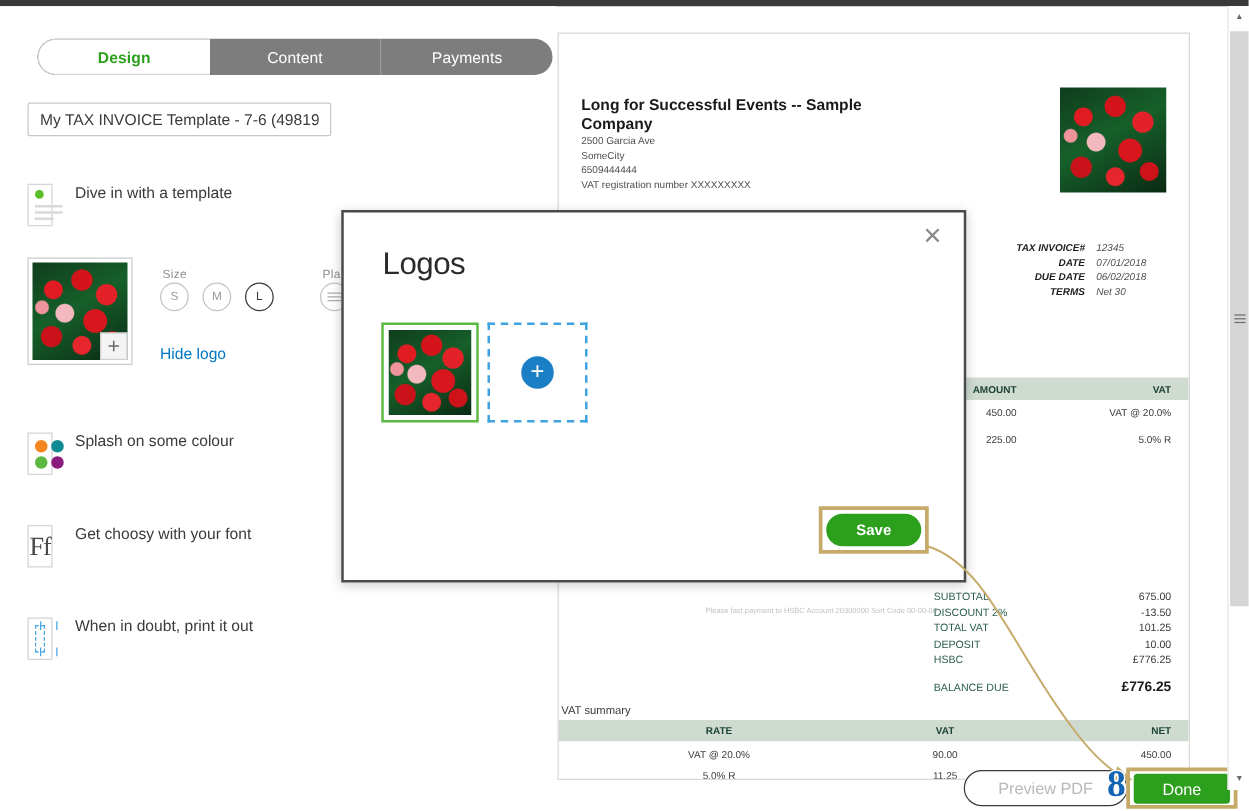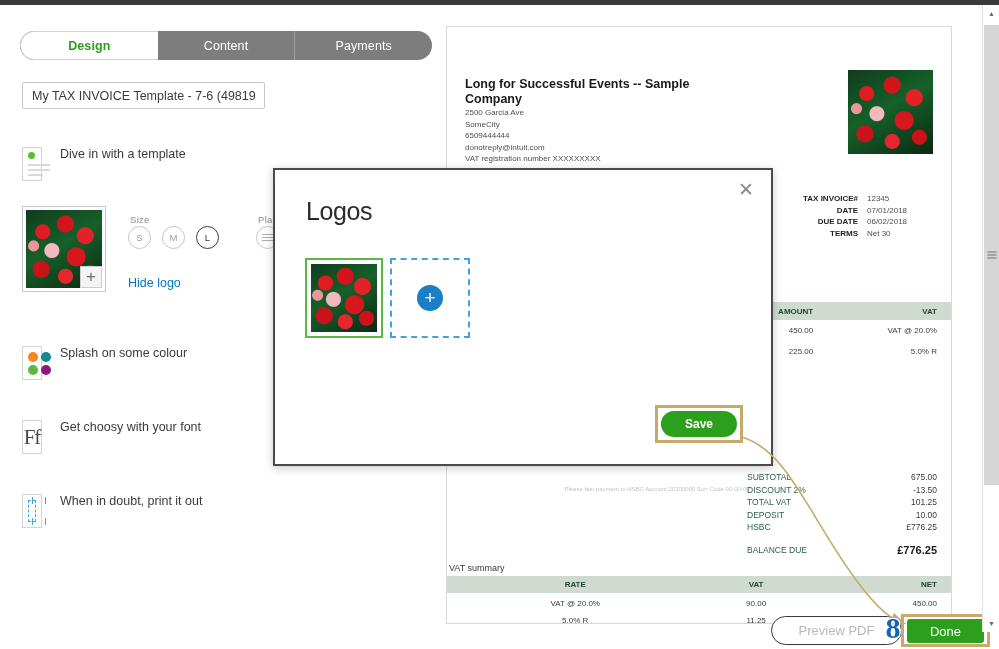--- a/index.html
+++ b/index.html
@@ -14,21 +14,21 @@
   
   .top-strip {
     position:absolute; left:0; top:0; width:999px; height:5px;
     background:#3a3a3a;
   }
 
   
   .left-panel { position:absolute; left:0; top:5px; width:445px; height:644px; background:#fff; }
 
   .tabs {
-    position:absolute; left:20px; top:26px;
+    position:absolute; left:30px; top:26px;
     width:412px; height:29px;
     border-radius:15px;
     background:#7d7d7d;
     overflow:hidden;
     display:flex;
   }
   .tab {
     flex:1 1 0; display:flex; align-items:center; justify-content:center;
     font-size:12.5px; color:#ffffff; letter-spacing:.1px;
     border-right:1px solid #9a9a9a;
@@ -129,21 +129,21 @@
   }
   .inv-company { position:absolute; left:18px; top:50px; width:250px; }
   .inv-company h1 { font-size:12.5px; font-weight:bold; color:#1a1a1a; line-height:15px; }
   .inv-company p { font-size:8px; color:#4f4f4f; line-height:11.5px; }
 
   .inv-logo {
     position:absolute; right:18px; top:43px; width:85px; height:84px;
   }
 
   .inv-meta { position:absolute; right:18px; top:166px; width:155px; font-size:8px; }
-  .inv-meta .row { display:flex; line-height:11.6px; }
+  .inv-meta .row { display:flex; justify-content:flex-end; line-height:11.6px;font-style:italic; }
   .inv-meta .k { font-weight:bold; color:#1e1e1e; text-align:right; width:80px; }
   .inv-meta .v { color:#4f4f4f; width:65px; padding-left:9px; }
 
   .inv-table { position:absolute; left:0; right:0; top:275px; }
   .inv-th {
     display:flex; background:#cfdbd0; height:18px; align-items:center;
     font-size:8px; font-weight:bold; color:#1d4434; padding:0 14px;
   }
   .inv-tr { display:flex; font-size:8px; color:#3b3b3b; padding:6px 14px 0; }
   .c-date { width:28%; }
@@ -336,21 +336,20 @@
     </div>
   </div>
 
   <div class="preview-wrap">
 
     <div class="inv-company">
       <h1>Long for Successful Events -- Sample Company</h1>
       <p>2500 Garcia Ave</p>
       <p>SomeCity</p>
       <p>6509444444</p>
-      <p>donotreply@intuit.com</p>
       <p>VAT registration number XXXXXXXXX</p>
     </div>
 
     <div class="inv-logo">
         <div class="flower"></div>
       </div>
 
     <div class="inv-meta">
       <div class="row">
           <span class="k">TAX INVOICE#</span>

